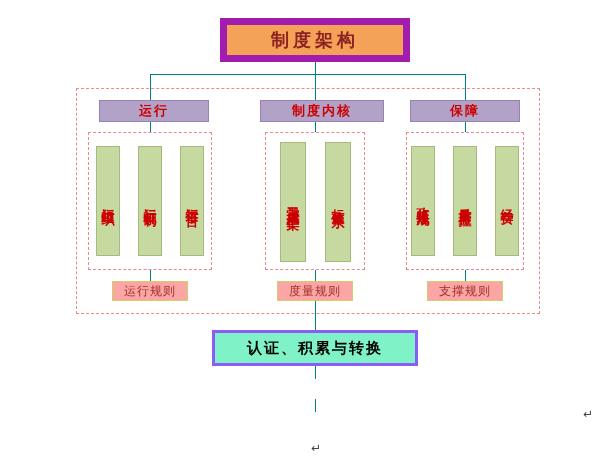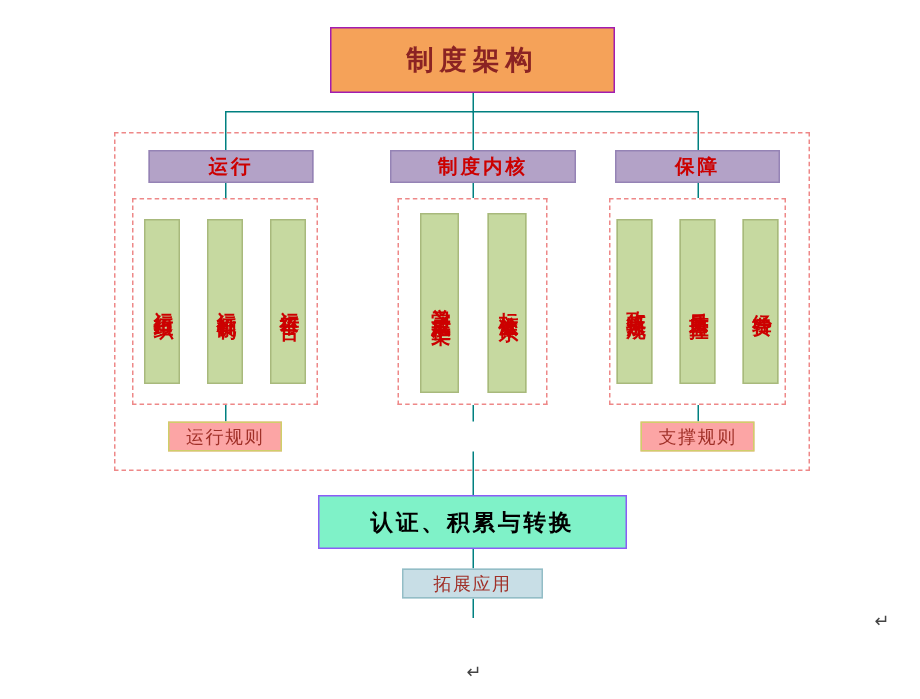--- a/index.html
+++ b/index.html
@@ -9,39 +9,39 @@
     background:#ffffff;
     font-family:"DejaVu Sans","Liberation Sans",sans-serif;
     overflow:hidden;
   }
   .box{
     position:absolute;
     display:flex;align-items:center;justify-content:center;
     box-sizing:border-box;text-align:center;
   }
   .root-box{
-    background:#F5A259;border:1px solid #a21caf;
+    background:#F5A259;border:7px solid #a21caf;
     color:#8B2323;font-size:18px;font-weight:bold;letter-spacing:4px;
   }
   .header-box{
     background:#B3A2C7;border:1px solid #9583B5;
     color:#CC0000;font-size:13px;font-weight:bold;letter-spacing:2px;
   }
   .item-box{
     background:#C6D9A0;border:1px solid #A8B97C;
     color:#CC0000;font-size:13px;font-weight:bold;
     writing-mode:vertical-rl;text-orientation:upright;
     letter-spacing:2px;line-height:1;
   }
   .rule-box{
     background:#fca5a5;border:1px solid #CFCF6A;
     color:#A03028;font-size:12px;letter-spacing:1px;
   }
   .cert-box{
-    background:#7FF2C8;border:1px solid #8b5cf6;
+    background:#7FF2C8;border:3px solid #8b5cf6;
     color:#000000;font-size:15px;font-weight:bold;letter-spacing:2px;
   }
   .app-box{
     background:#C8DEE6;border:1px solid #93BDC6;
     color:#A03028;font-size:12px;letter-spacing:1px;
   }
   .frame{
     position:absolute;border:1px dashed #EE8888;box-sizing:border-box;
     background:transparent;
   }
@@ -89,21 +89,21 @@
   <div class="box item-box" style="left:180px;top:146px;width:24px;height:110px">运行平台</div>
 
   <div class="box item-box" style="left:280px;top:142px;width:26px;height:120px">学习成果框架</div>
   <div class="box item-box" style="left:325px;top:142px;width:26px;height:120px">标准体系</div>
 
   <div class="box item-box" style="left:411px;top:146px;width:24px;height:110px">政策法规</div>
   <div class="box item-box" style="left:453px;top:146px;width:24px;height:110px">质量监控</div>
   <div class="box item-box" style="left:495px;top:146px;width:24px;height:110px">经费</div>
 
   <div class="box rule-box" style="left:112px;top:281px;width:76px;height:20px">运行规则</div>
+  <div class="box rule-box" style="left:277px;top:281px;width:76px;height:20px">度量规则</div>
   <div class="box rule-box" style="left:427px;top:281px;width:76px;height:20px">支撑规则</div>
 
   <div class="box cert-box" style="left:212px;top:330px;width:206px;height:36px">认证、积累与转换</div>
-  <div class="box app-box" style="left:268px;top:379px;width:94px;height:20px">拓展应用</div>
 
   <span class="mark" style="left:583px;top:408px">↵</span>
   <span class="mark" style="left:311px;top:442px">↵</span>
 
 </div>
 
 </body></html>

